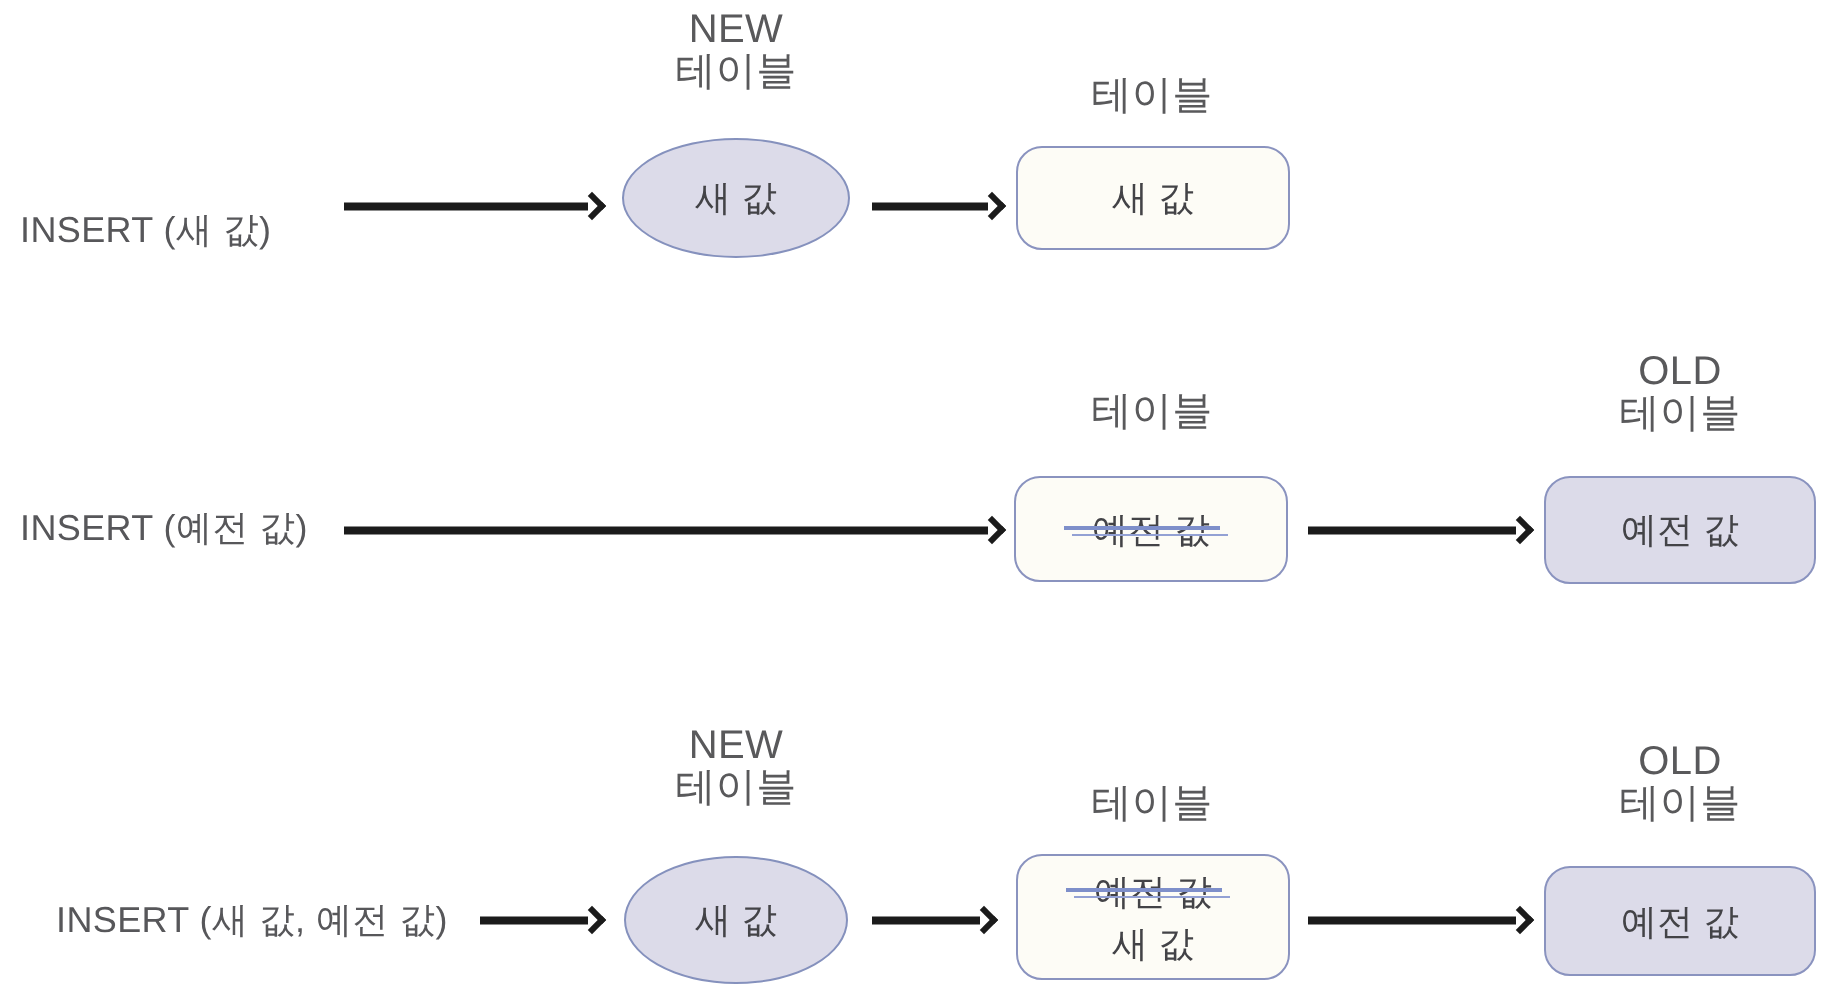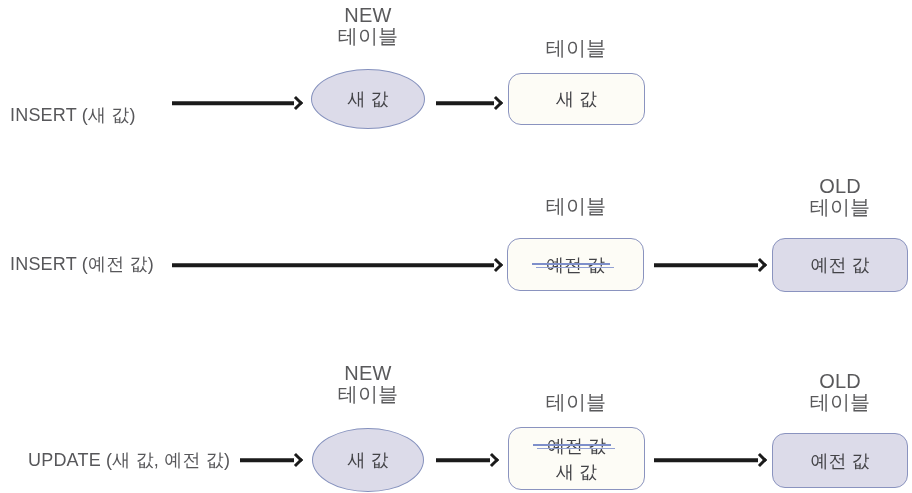--- a/index.html
+++ b/index.html
@@ -104,21 +104,21 @@
   <div class="rbox lavender" style="left:772px;top:238px;width:136px;height:54px;">
     <span>예전 값</span>
   </div>
 
   <div class="shape-label" style="left:308px;top:363px;">NEW
 테이블</div>
   <div class="shape-label" style="left:516px;top:392px;">테이블</div>
   <div class="shape-label" style="left:780px;top:371px;">OLD
 테이블</div>
 
-  <div class="op-label" style="left:28px;top:450px;">UPDATE (새 값, 예전 값)</div>
+  <div class="op-label" style="left:28px;top:450px;">INSERT (새 값, 예전 값)</div>
 
   <div class="arrow" style="left:240px;top:450px;width:62px;">
     <div class="shaft"></div>
     <div class="head"></div>
   </div>
 
   <div class="ellipse" style="left:312px;top:428px;width:112px;height:64px;">
     <span>새 값</span>
   </div>
 

